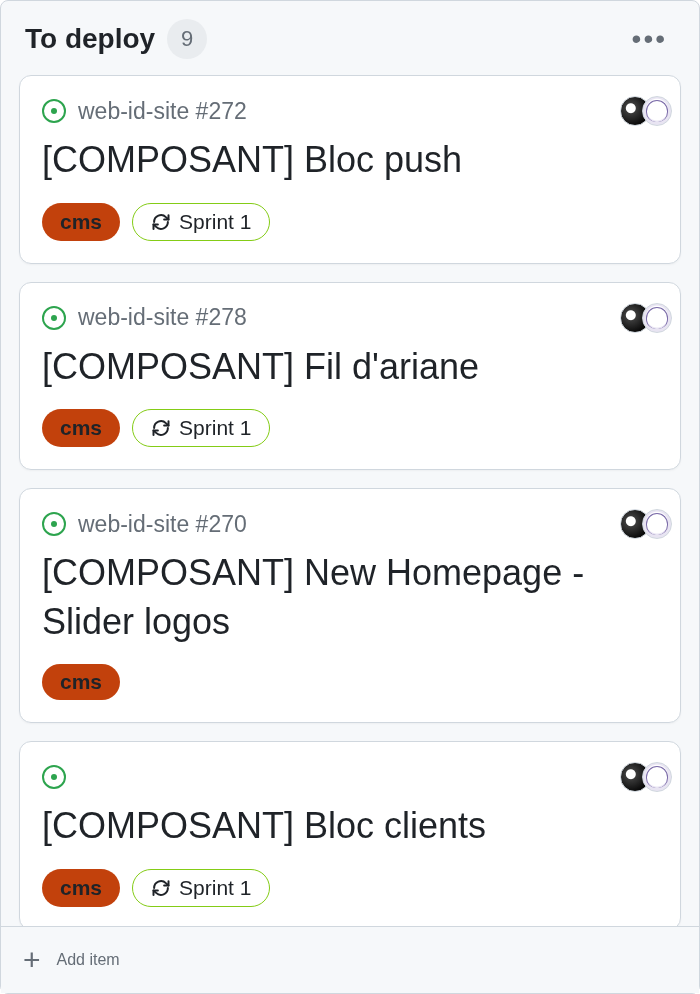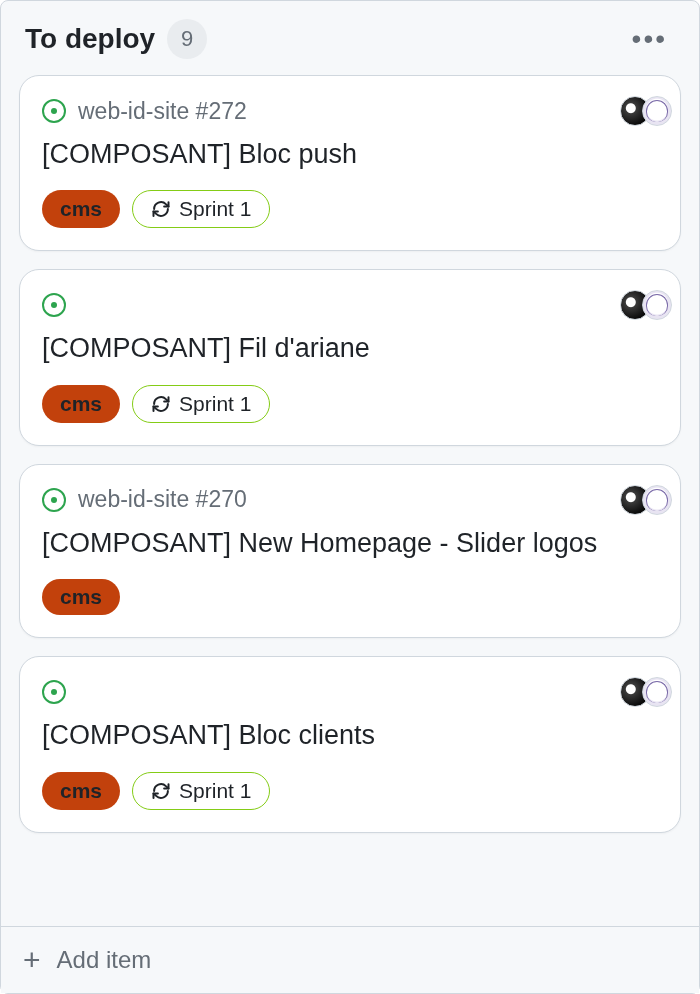--- a/index.html
+++ b/index.html
@@ -60,21 +60,21 @@
       flex: 1;
       overflow-y: auto;
       padding: 8px 18px 0 18px;
       display: flex;
       flex-direction: column;
       gap: 18px;
     }
     .card {
       background: #ffffff;
       border: 1px solid #d0d7de;
-      border-radius: 20px;
+      border-radius: 12px;
       padding: 20px 8px 22px 22px;
       box-shadow: 0 1px 2px rgba(27,31,36,0.04);
       cursor: pointer;
     }
     .card-top {
       display: flex;
       align-items: center;
       gap: 12px;
       margin-bottom: 8px;
     }
@@ -125,21 +125,21 @@
     }
     .avatar.line::after{
       content:"";
       position:absolute;
       inset:3px;
       border:1px solid #7a6aa8;
       border-radius:50% 50% 45% 45%;
       border-bottom:none;
     }
     .card-title {
-      font-size: 27px;
+      font-size: 36px;
       font-weight: 400;
       color: #1f2328;
       margin: 10px 0 18px 0;
       line-height: 1.35;
     }
     .labels {
       display: flex;
       gap: 12px;
       flex-wrap: wrap;
     }
@@ -174,21 +174,21 @@
       gap: 16px;
       cursor: pointer;
     }
     .plus-icon {
       font-size: 30px;
       color: #656d76;
       font-weight: 300;
       line-height: 1;
     }
     .add-item-text {
-      font-size: 24px;
+      font-size: 16px;
       color: #656d76;
     }
     .cards::-webkit-scrollbar { width: 0; }
   </style>
 </head>
 <body>
 
 <div class="column">
   <div class="column-header">
     <span class="column-title">To deploy</span>
@@ -223,20 +223,24 @@
           </svg>
         </span>
         <span>Sprint 1</span>
       </span>
     </div>
   </div>
 
   <div class="card">
     <div class="card-top">
       <span class="issue-icon"></span>
+      <span class="repo-ref">
+        <span>web-id-site</span>
+        <span>#278</span>
+      </span>
       <div class="assignees">
         <span class="avatar dark"></span>
         <span class="avatar line"></span>
       </div>
     </div>
     <div class="card-title">[COMPOSANT] Fil d'ariane</div>
     <div class="labels">
       <span class="label cms">cms</span>
       <span class="label sprint">
         <span class="iteration-icon">

